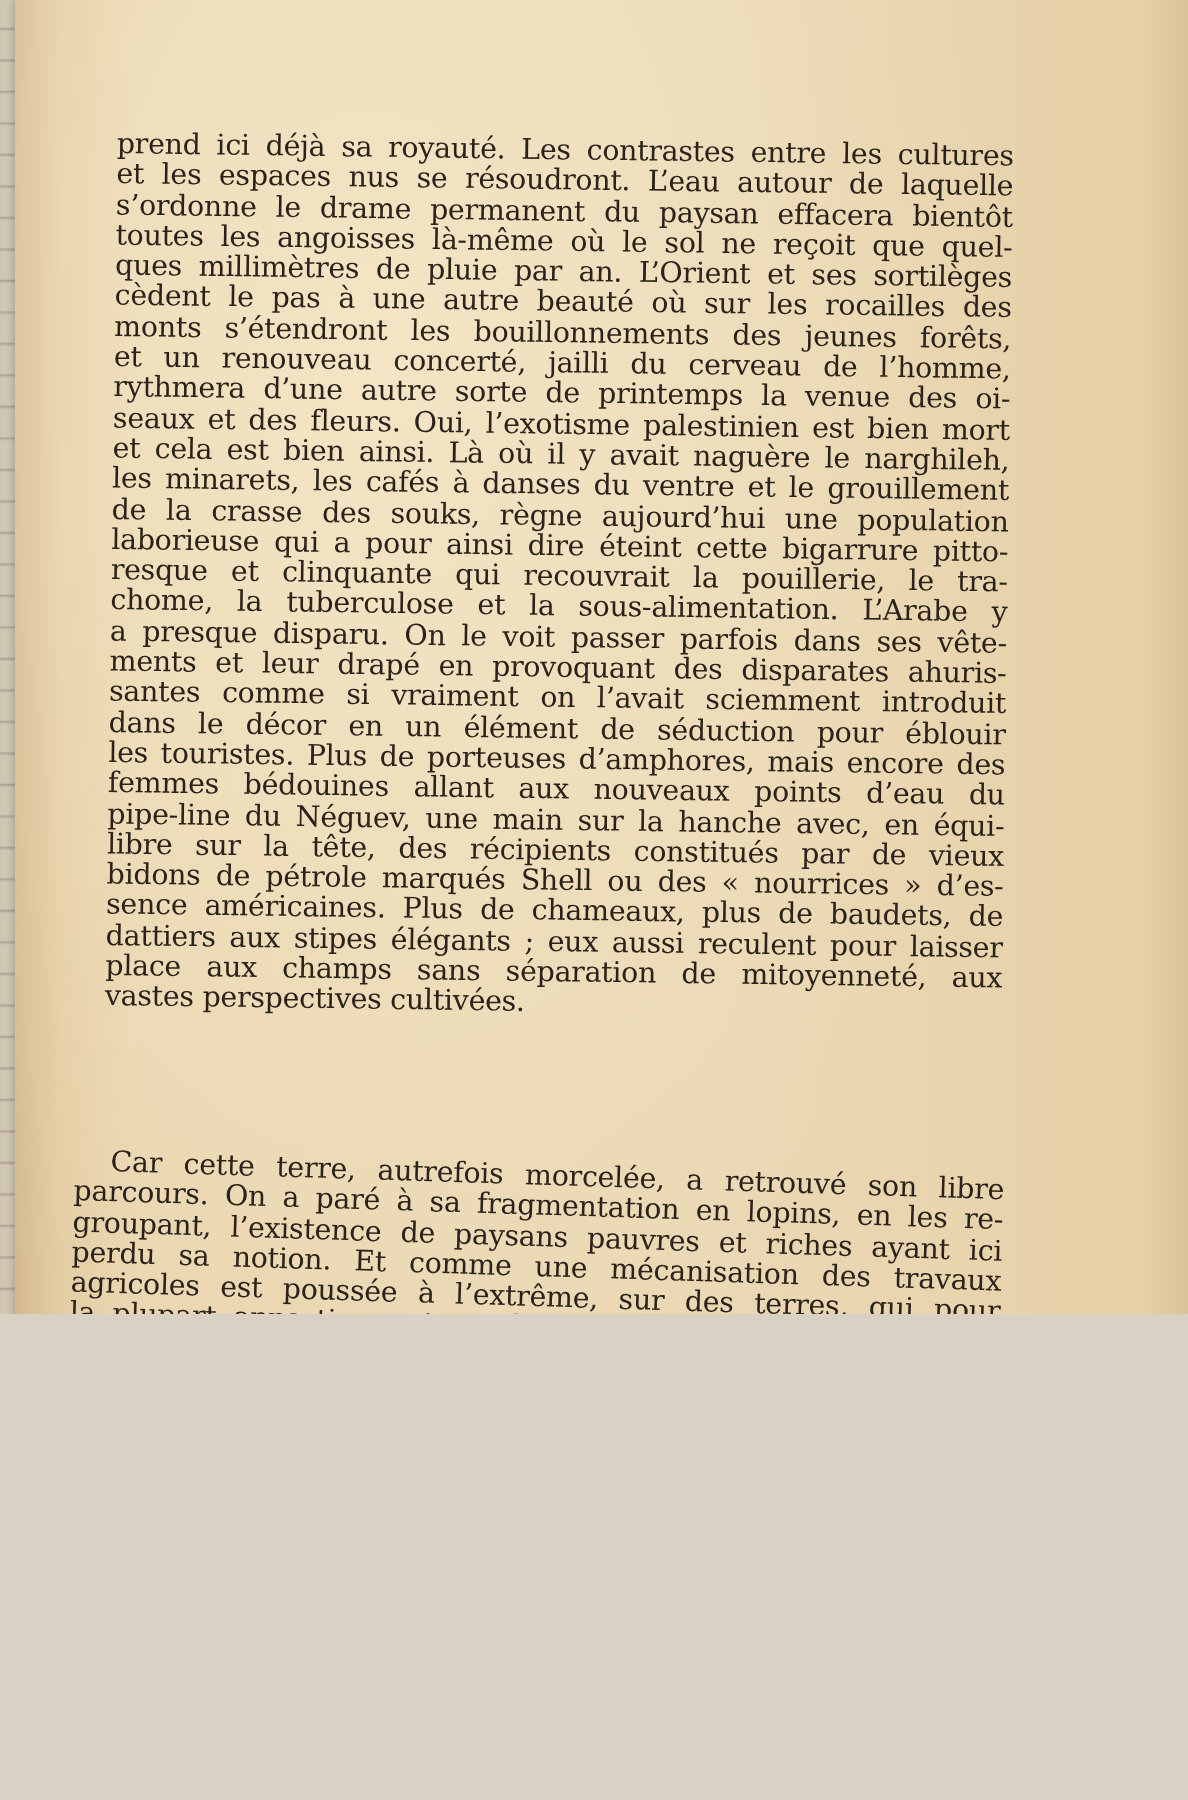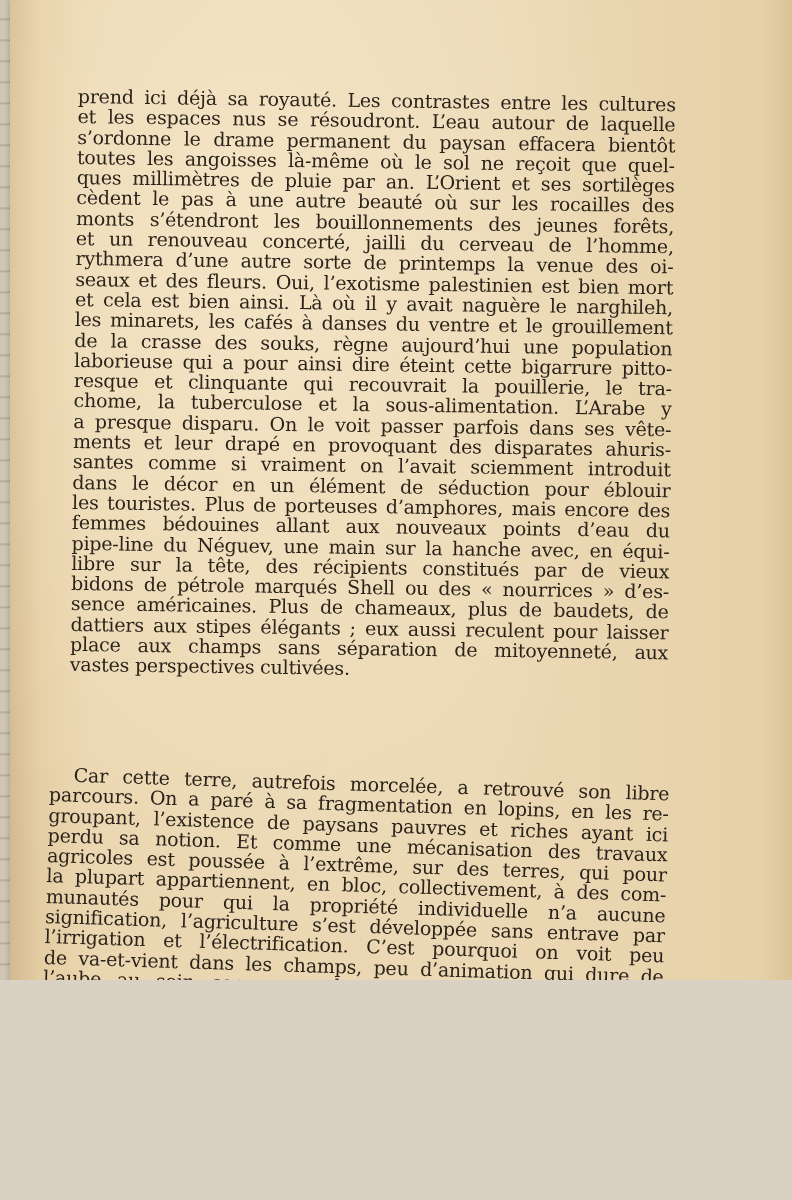--- a/index.html
+++ b/index.html
@@ -6,21 +6,21 @@
       margin: 0;
       padding: 0;
       width: 792px;
       height: 1200px;
       overflow: hidden;
       background: #d9d2c4;
     }
     .scene {
       position: relative;
       width: 792px;
-      height: 980px;
+      height: 876px;
       overflow: hidden;
       background: linear-gradient(90deg, #cfc6b2 0px, #d8cfbc 8px, #e2d8c4 10px);
       text-decoration: underline;
     }
     .prev-page-edge {
       position: absolute;
       left: 0;
       top: 0;
       width: 12px;
       height: 1200px;

